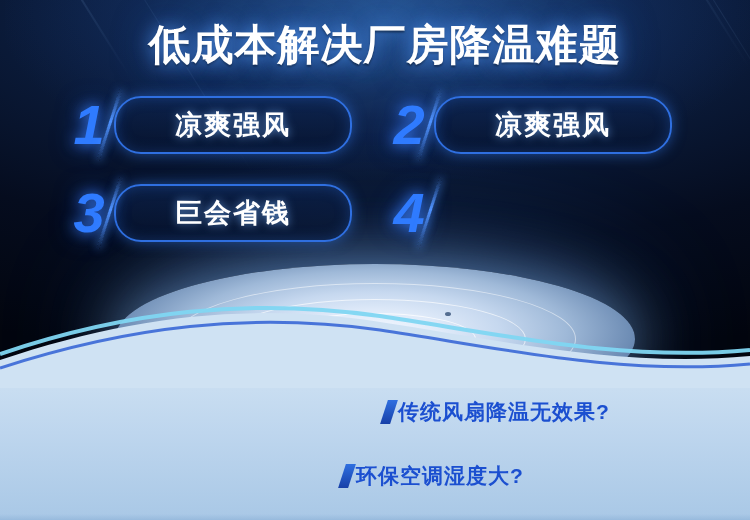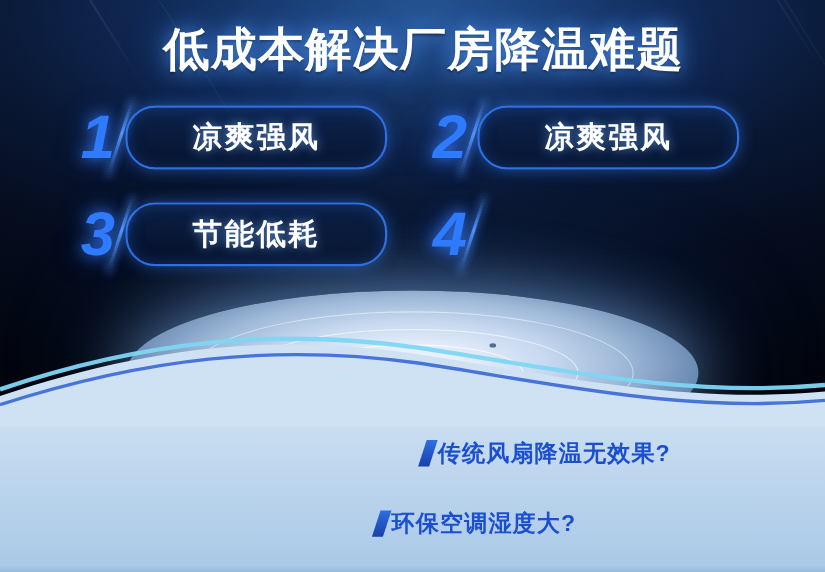--- a/index.html
+++ b/index.html
@@ -154,21 +154,21 @@
 
     <div class="pill">
       <div class="num">2</div>
       <div class="slash"></div>
       <div class="cap">凉爽强风</div>
     </div>
 
     <div class="pill">
       <div class="num">3</div>
       <div class="slash"></div>
-      <div class="cap">节能低耗</div>
+      <div class="cap">巨会省钱</div>
     </div>
 
     <div class="pill">
       <div class="num">4</div>
       <div class="slash"></div>
     </div>
 
   </div>
 
   <div class="discwrap">

